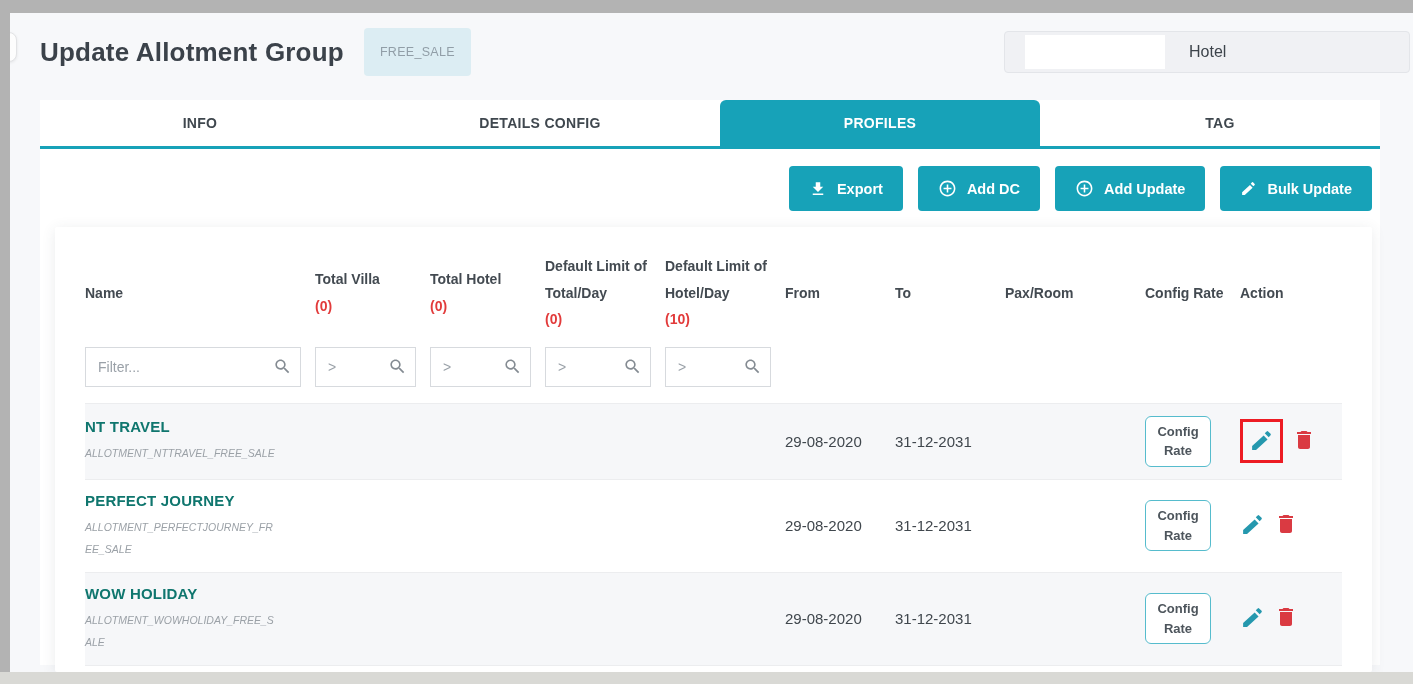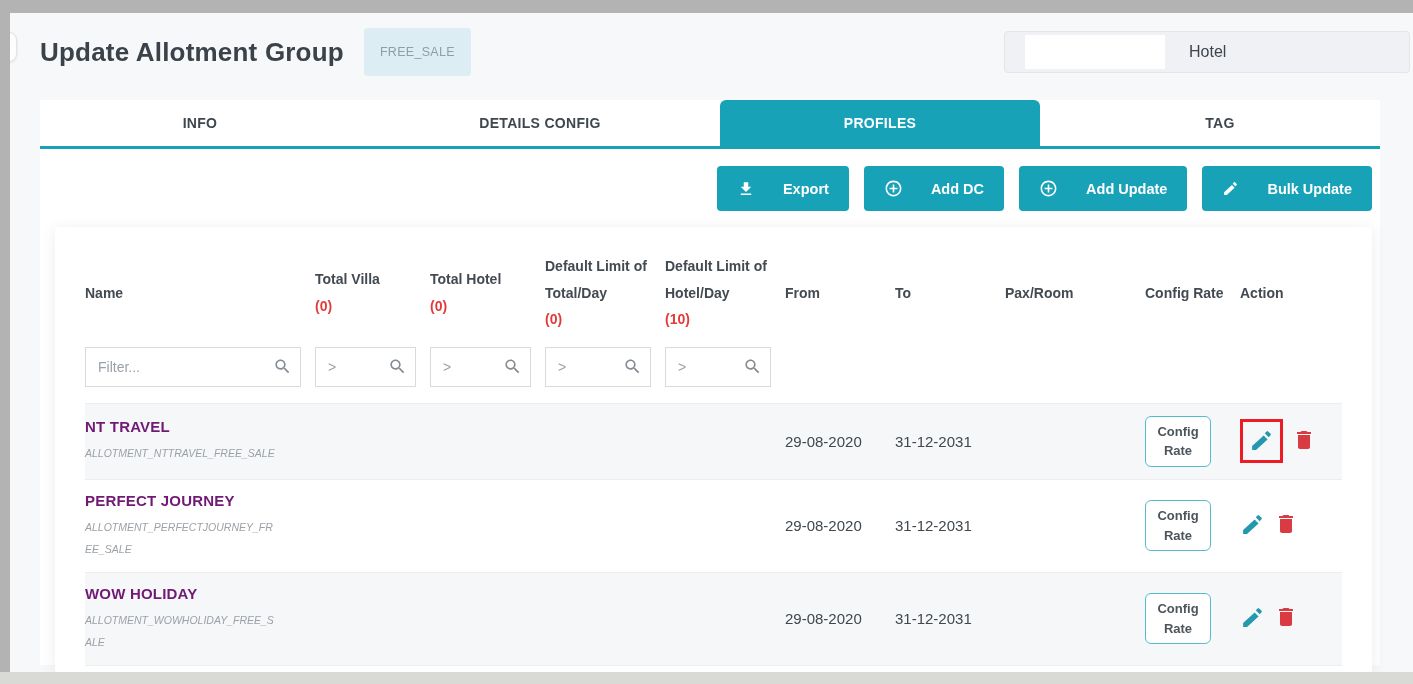--- a/index.html
+++ b/index.html
@@ -38,21 +38,21 @@
   .panel { position:absolute; left:30px; top:87px; width:1340px; bottom:7px; background:#ffffff; }
   .tabs { display:flex; height:49px; border-bottom:3px solid #17a2b8;gap:20px; }
   .tab {
     flex:1; display:flex; align-items:center; justify-content:center;
     font-size:14px; font-weight:700; color:#3f474e; letter-spacing:.3px; cursor:pointer;
   }
   .tab.active { background:#17a2b8; color:#ffffff; border-radius:6px 6px 0 0; }
 
   .toolbar { display:flex; justify-content:flex-end; gap:15px; padding:17px 8px 13px 0; }
   .btn {
-    display:flex; align-items:center; gap:28px; height:45px; padding:0 20px;
+    display:flex; align-items:center; gap:10px; height:45px; padding:0 20px;
     background:#17a2b8; color:#fff; border:none; border-radius:4px;
     font-family:"Liberation Sans", sans-serif; font-size:14.5px; font-weight:700; cursor:pointer;
   }
   .btn svg { display:block; }
 
   .card {
     margin:3px 8px 0 15px; background:#fff; border-radius:2px;
     box-shadow:0 2px 14px rgba(60,70,80,.10);
     padding:26px 30px 6px 30px;
   }
@@ -70,21 +70,21 @@
     width:100%; height:40px; border:1px solid #d7dade; border-radius:0;
     font-family:"Liberation Sans", sans-serif; font-size:14px; color:#6d747b;
     padding:0 32px 0 12px; background:#fff; outline:none;
   }
   .input-wrap input::placeholder { color:#9aa1a8; opacity:1; }
   .input-wrap .search-ic { position:absolute; right:9px; top:10px; }
 
   .rows { border-bottom:1px solid #ecedef; }
   .row { border-top:1px solid #ecedef; min-height:74px; padding:12px 0; }
   .row:nth-child(odd) { background:#f6f7f9; }
-  .rname { font-size:15px; font-weight:700; color:#701a75; letter-spacing:.2px; }
+  .rname { font-size:15px; font-weight:700; color:#0f766e; letter-spacing:.2px; }
   .rcode {
     font-size:10.5px; font-style:italic; color:#9ba1a7; margin-top:7px;
     max-width:192px; word-break:break-all; line-height:2.1;
   }
   .cell.date { font-size:15px; color:#40474d; }
   .config-btn {
     width:66px; padding:5px 6px; background:#fff; border:1px solid #56bccd; border-radius:6px;
     font-family:"Liberation Sans", sans-serif; font-size:13px; font-weight:700; color:#4d555c;
     line-height:1.5; cursor:pointer;
   }

